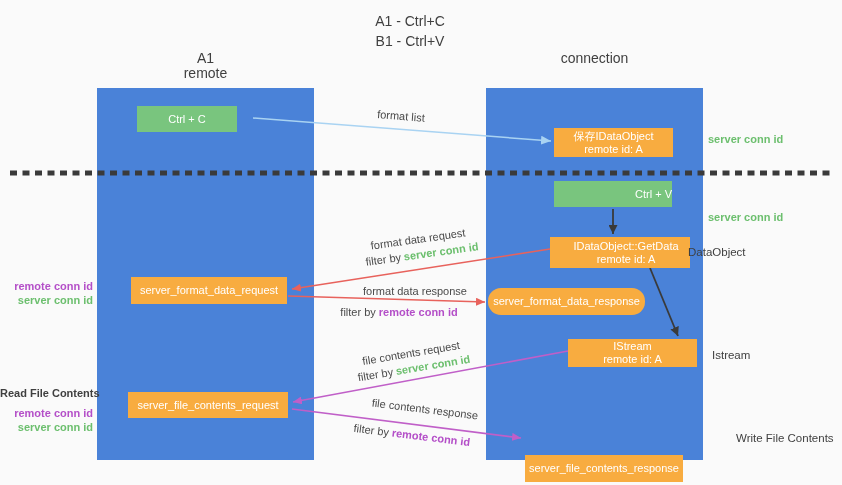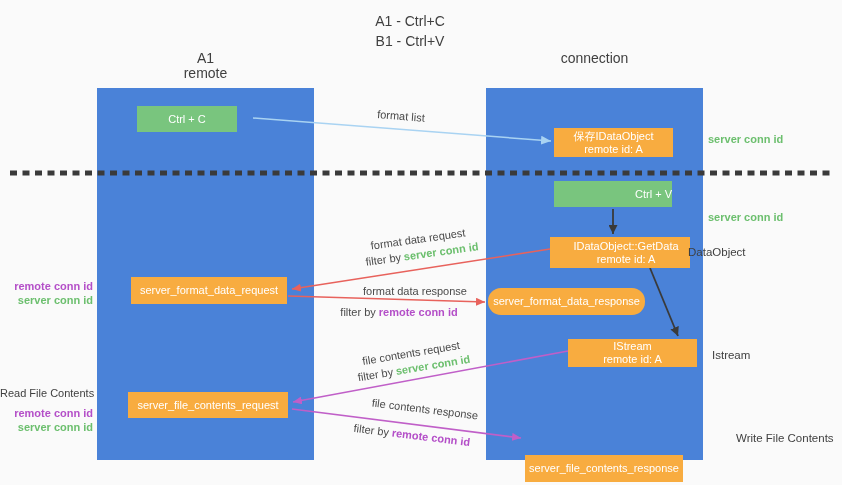--- a/index.html
+++ b/index.html
@@ -144,21 +144,21 @@
   </div>
   <div class="albl ctr" style="left:412px; top:435px; transform:translate(-50%,-50%) rotate(7deg);">
     <span>filter by</span><span class="purple-id gap">remote conn id</span>
   </div>
 
   <div class="side" style="left:0px; top:279px; width:93px; text-align:right; line-height:14px;">
     <div class="purple-id">remote conn id</div>
     <div class="green-id">server conn id</div>
   </div>
   <div class="side" style="left:0px; top:386px; width:93px; text-align:right; line-height:14px;">
-    <div class="plain" style="margin-bottom:6px;">Read File Contents</div>
+    <div class="plain" style="margin-bottom:6px;font-weight:bold;">Read File Contents</div>
     <div class="purple-id">remote conn id</div>
     <div class="green-id">server conn id</div>
   </div>
 
   <div class="side green-id" style="left:708px; top:133px;">
     <span>server conn id</span>
   </div>
   <div class="side green-id" style="left:708px; top:211px;">
     <span>server conn id</span>
   </div>

